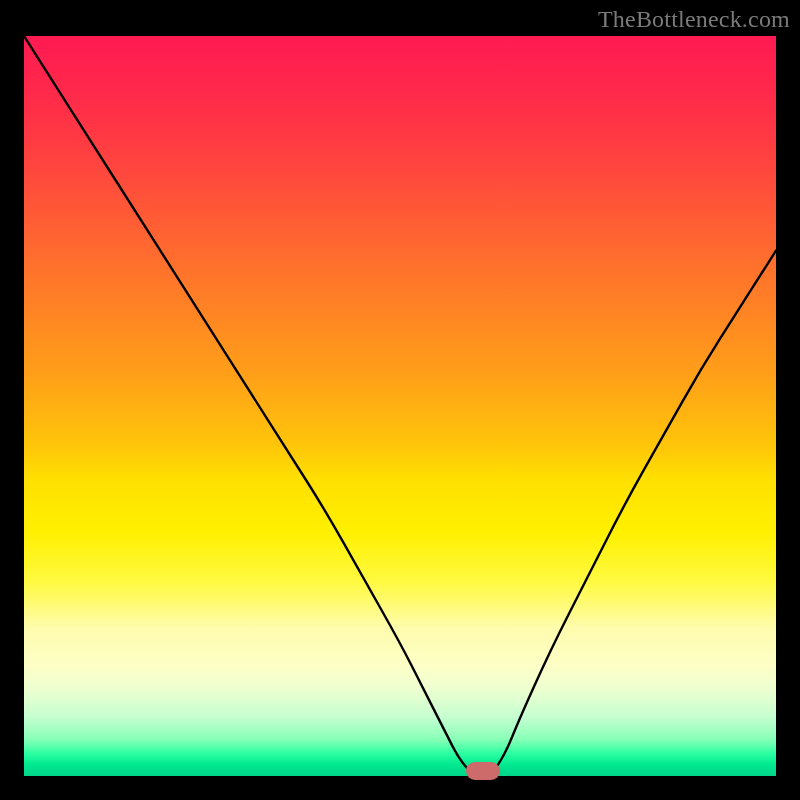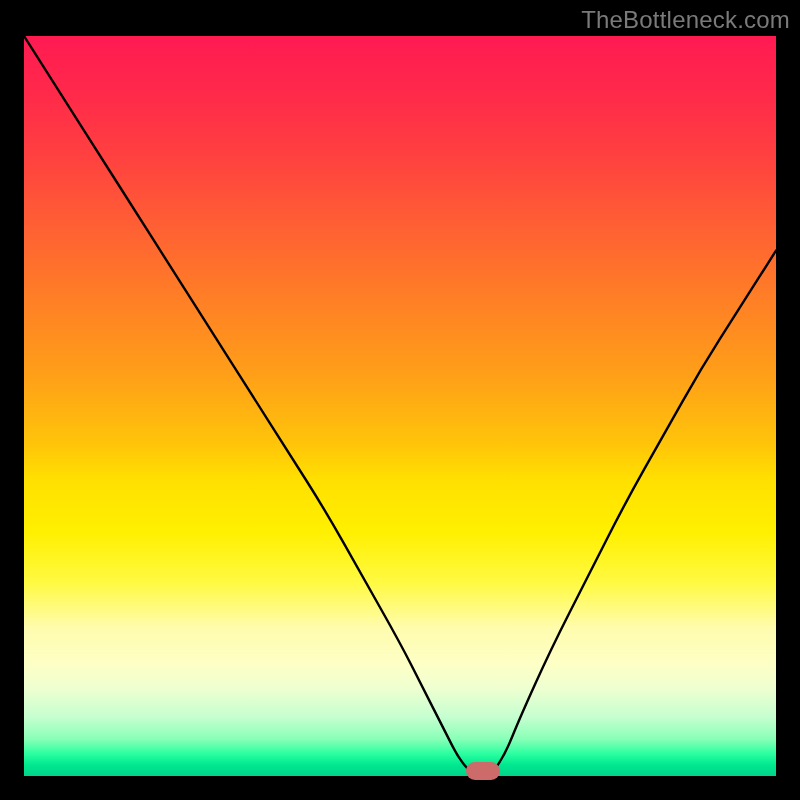--- a/index.html
+++ b/index.html
@@ -13,21 +13,21 @@
   .chart-container {
     position: relative;
     width: 800px;
     height: 800px;
     background: #000;
   }
   .watermark {
     position: absolute;
     top: 6px;
     right: 10px;
-    font-family: Liberation Sans, sans-serif;
+    font-family: Liberation Serif, serif;
     font-size: 24px;
     font-weight: 500;
     color: #7a7a7a;
     letter-spacing: 0.2px;
     z-index: 50;
   }
   .plot-area {
     position: absolute;
     left: 24px;
     top: 36px;

